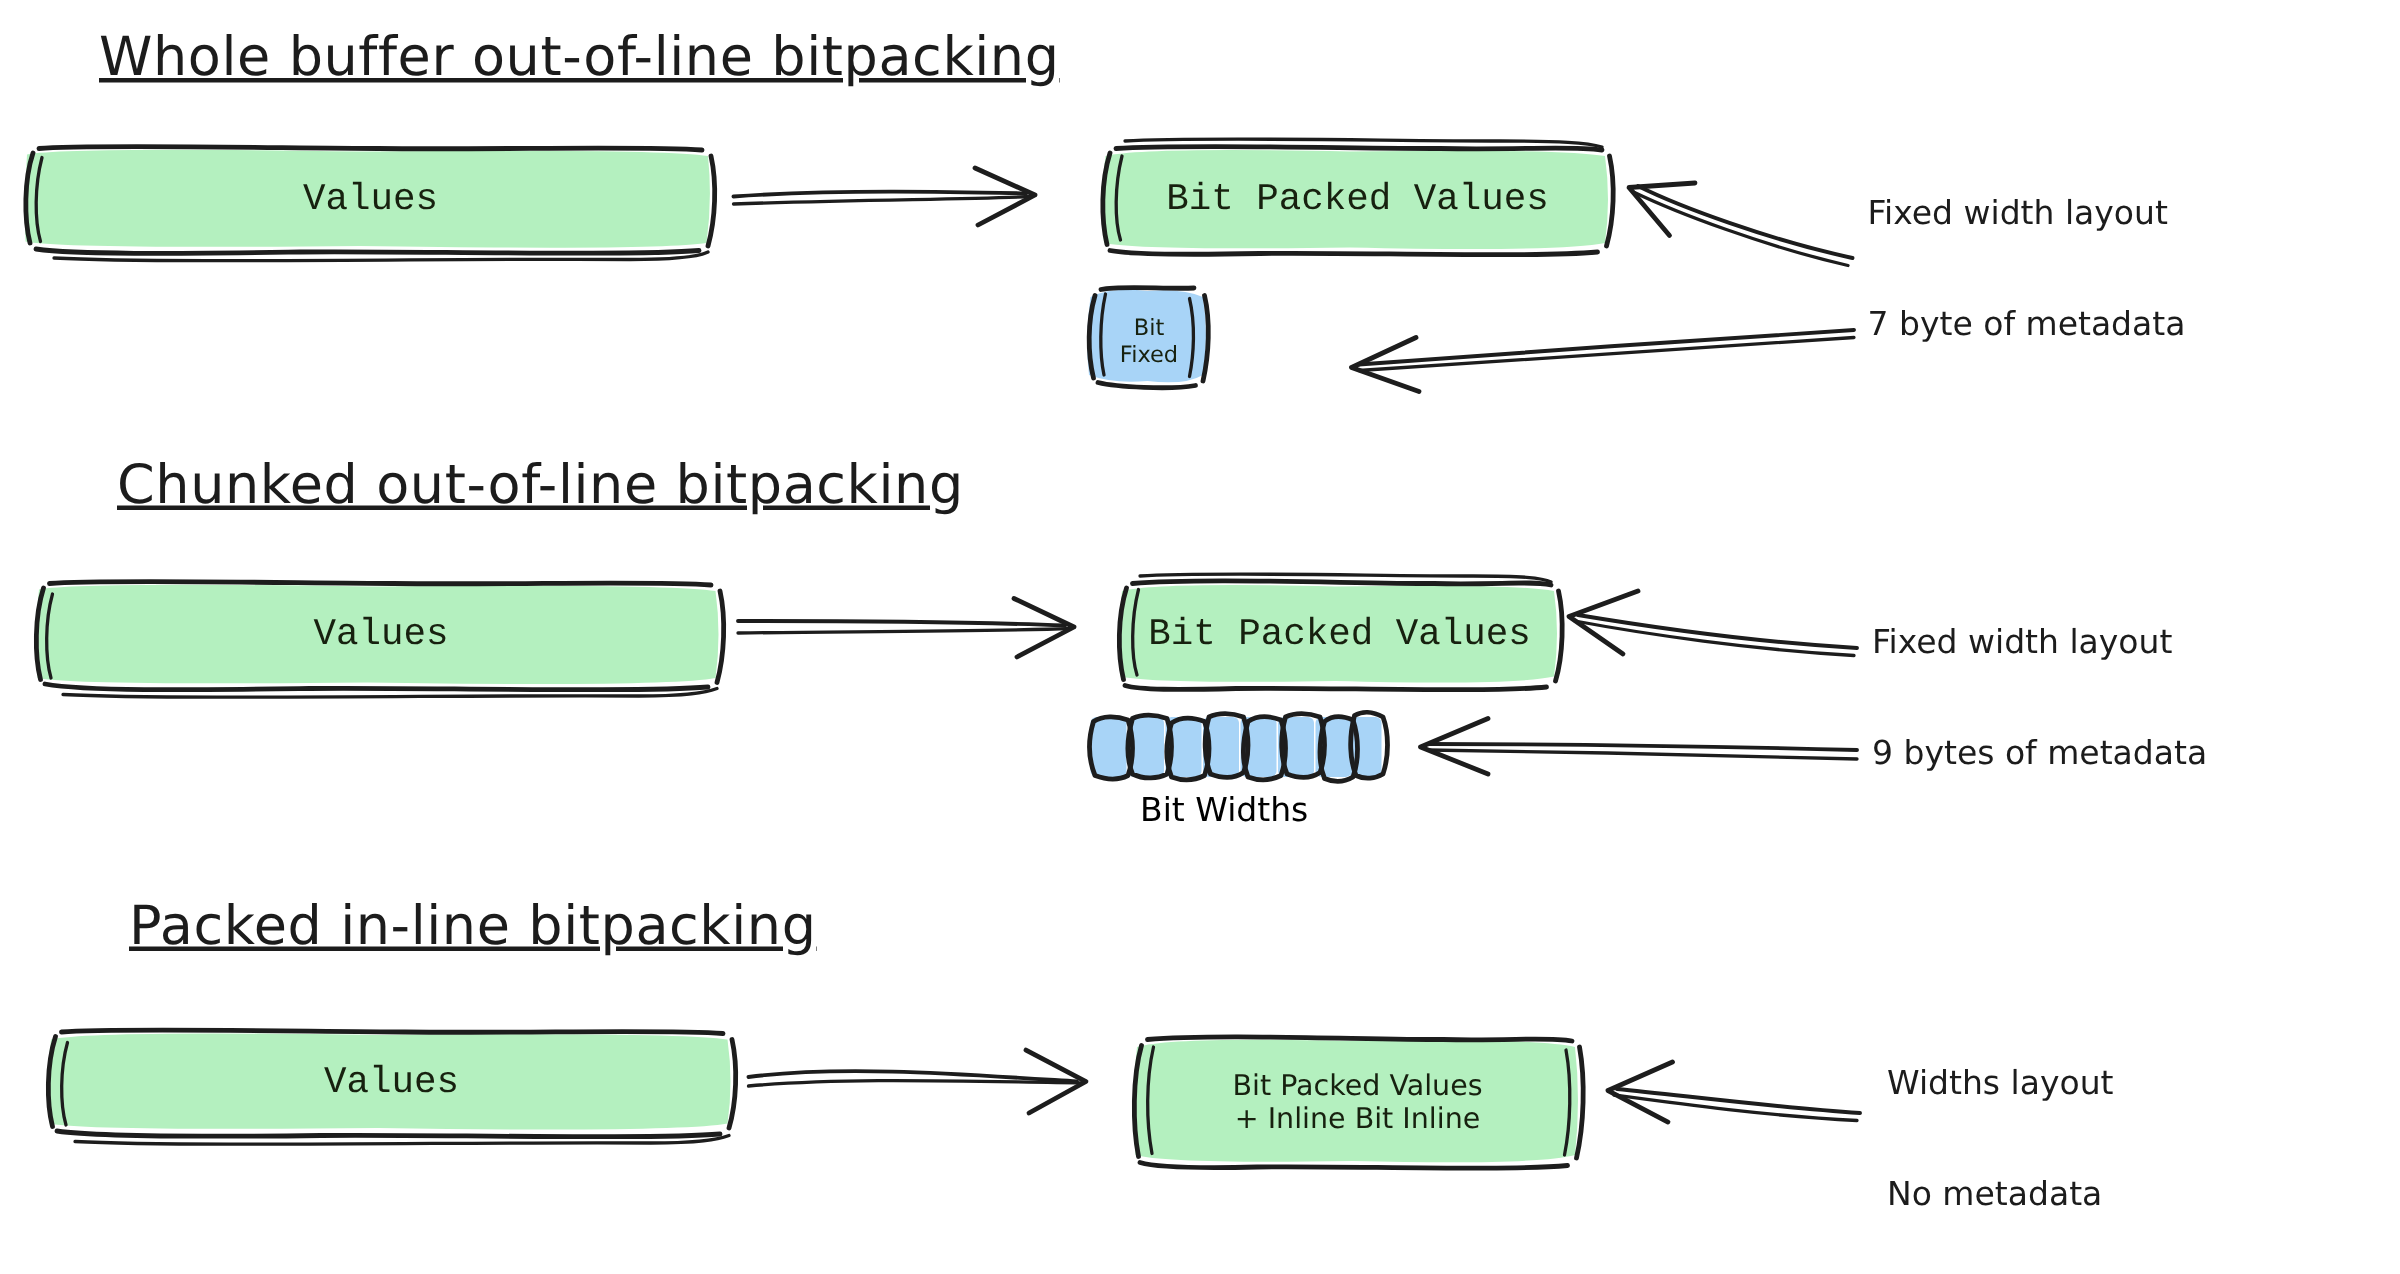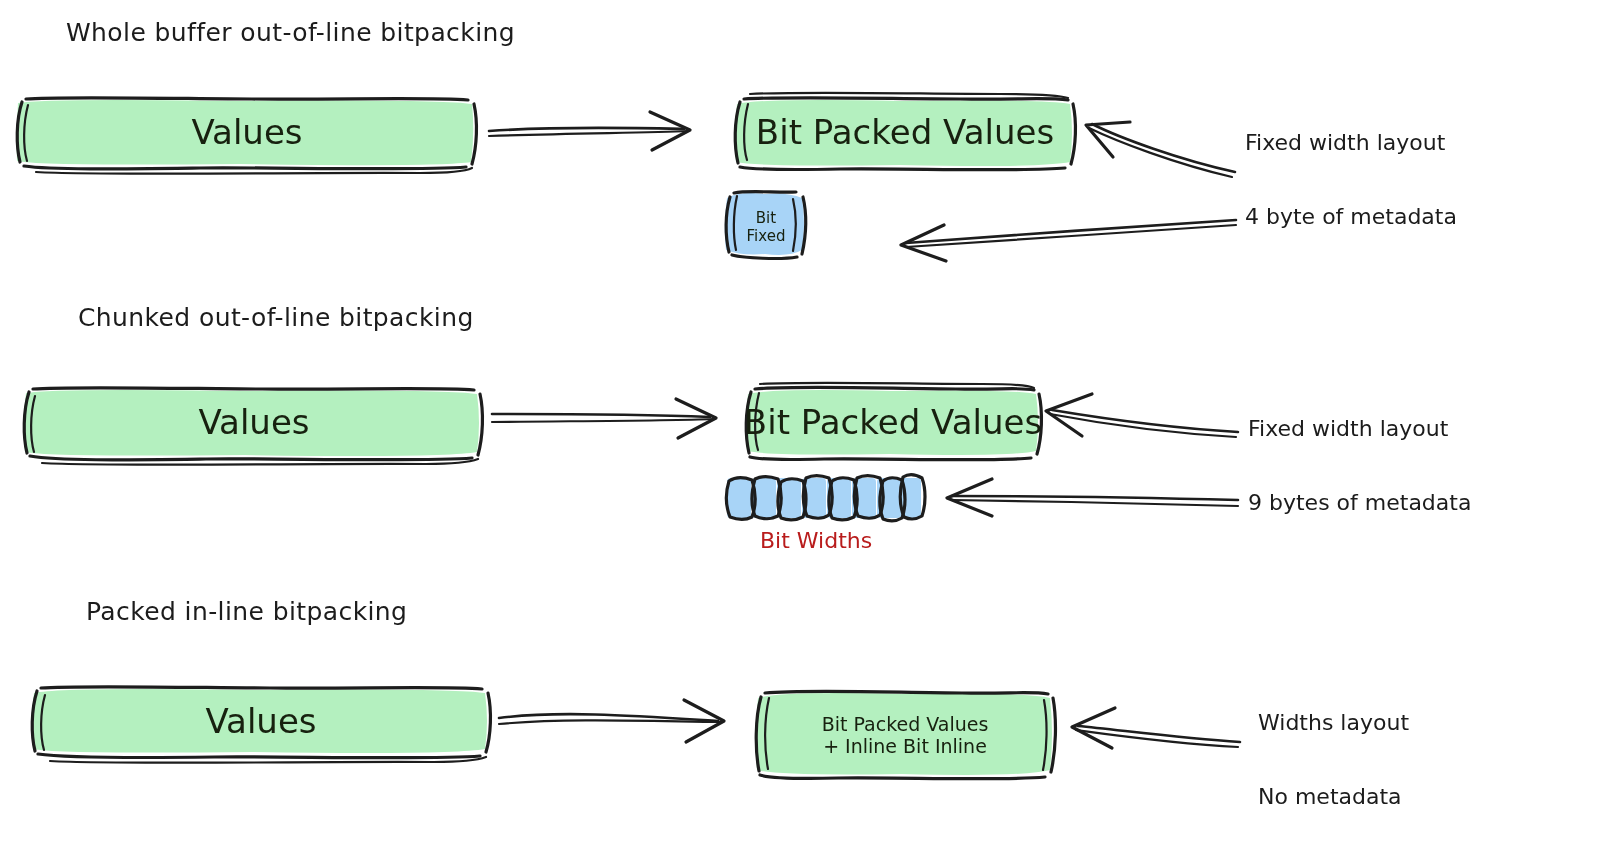--- a/index.html
+++ b/index.html
@@ -17,53 +17,54 @@
   }
   #canvas {
     position: absolute;
     top: 0; left: 0;
     width: 1600px;
     height: 849px;
   }
   .section-title {
     position: absolute;
     font-family: "DejaVu Sans", sans-serif;
-    font-size: 25px;
+    font-size: 36px;
     font-weight: 400;
     letter-spacing: 0.4px;
     color: #1c1c1c;
     white-space: nowrap;
+    text-decoration: underline;
   }
   .annot {
     position: absolute;
     font-family: "DejaVu Sans", sans-serif;
     font-size: 22px;
     color: #1c1c1c;
     white-space: nowrap;
   }
   .box-label {
     position: absolute;
     display: flex;
     align-items: center;
     justify-content: center;
     flex-direction: column;
     font-family: "DejaVu Sans", sans-serif;
     color: #17210f;
     text-align: center;
     pointer-events: none;
     white-space: pre;
   }
-  .lbl-lg { font-size: 34px; line-height: 1.22; }
+  .lbl-lg { font-size: 25px; line-height: 1.22; font-family: Liberation Mono, monospace; }
   .lbl-sm { font-size: 19px; line-height: 1.18; }
   .lbl-xs { font-size: 15px; line-height: 1.18; }
   .caption {
     position: absolute;
     font-family: "DejaVu Sans", sans-serif;
     font-size: 22px;
-    color: #b91c1c;
+    color: #000000;
     white-space: nowrap;
   }
 </style>
 </head>
 <body>
 
 <svg id="canvas" viewBox="0 0 1600 849" xmlns="http://www.w3.org/2000/svg">
   <defs>
     <style>
       .hand { fill: none; stroke: #1d1d1d; stroke-linecap: round; stroke-linejoin: round; }
@@ -216,21 +217,21 @@
 </svg>
 
 <div class="section-title" style="left:66px; top:18px;">Whole buffer out-of-line bitpacking</div>
 <div class="box-label lbl-lg" style="left:18px; top:99px; width:458px; height:68px;">Values</div>
 <div class="box-label lbl-lg" style="left:737px; top:99px; width:336px; height:68px;">Bit Packed Values</div>
 <div class="box-label lbl-xs" style="left:727px; top:194px; width:78px; height:68px;">
   <span>Bit</span>
   <span>Fixed</span>
 </div>
 <div class="annot" style="left:1245px; top:130px;">Fixed width layout</div>
-<div class="annot" style="left:1245px; top:204px;">4 byte of metadata</div>
+<div class="annot" style="left:1245px; top:204px;">7 byte of metadata</div>
 
 <div class="section-title" style="left:78px; top:303px;">Chunked out-of-line bitpacking</div>
 <div class="box-label lbl-lg" style="left:26px; top:390px; width:456px; height:66px;">Values</div>
 <div class="box-label lbl-lg" style="left:748px; top:390px; width:290px; height:66px;">Bit Packed Values</div>
 <div class="caption" style="left:760px; top:528px;">Bit Widths</div>
 <div class="annot" style="left:1248px; top:416px;">Fixed width layout</div>
 <div class="annot" style="left:1248px; top:490px;">9 bytes of metadata</div>
 
 <div class="section-title" style="left:86px; top:597px;">Packed in-line bitpacking</div>
 <div class="box-label lbl-lg" style="left:34px; top:690px; width:454px; height:64px;">Values</div>

